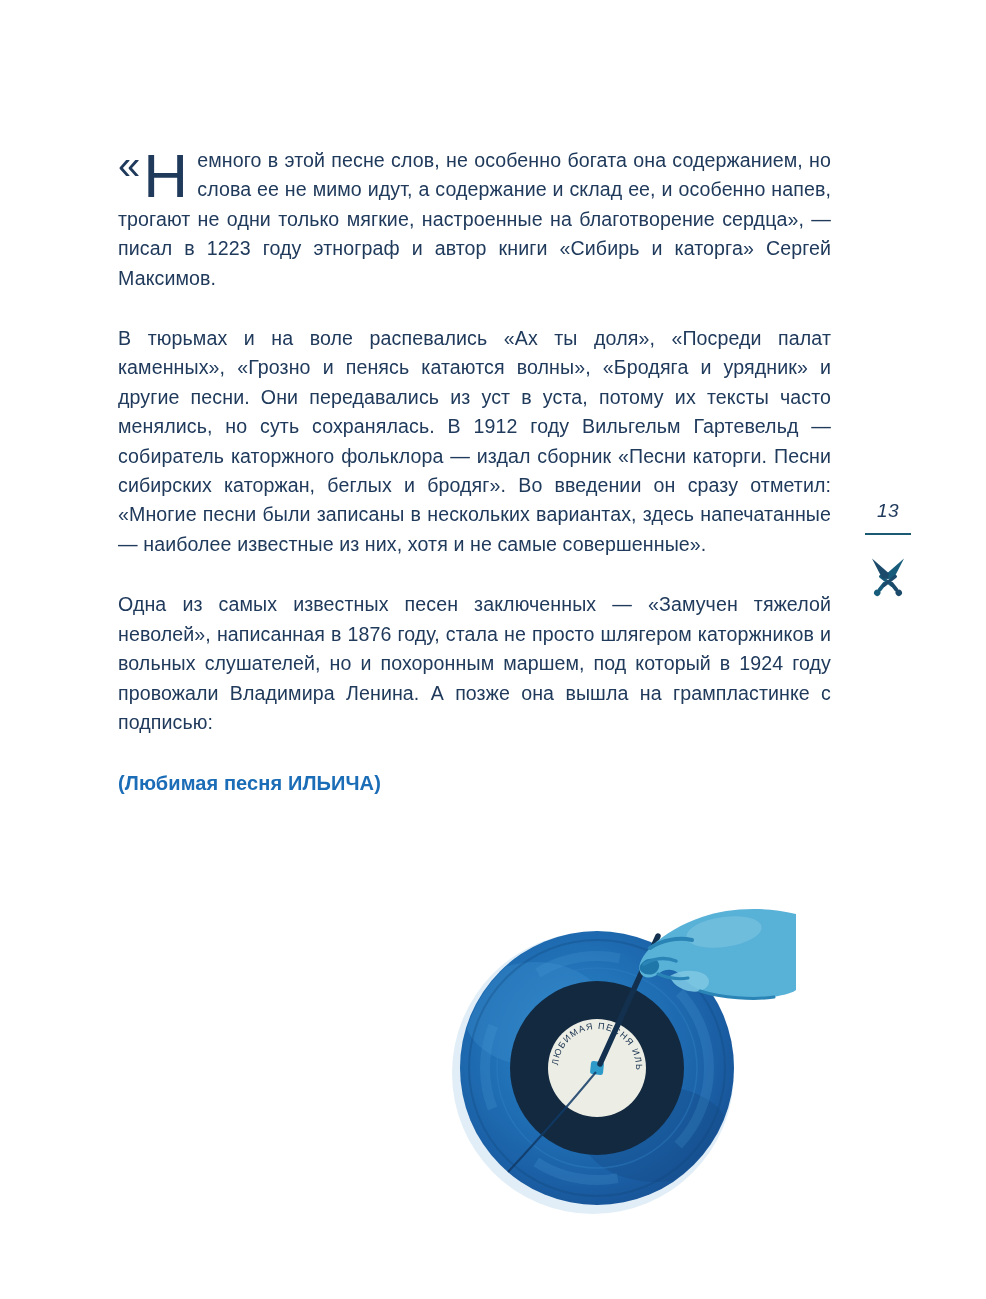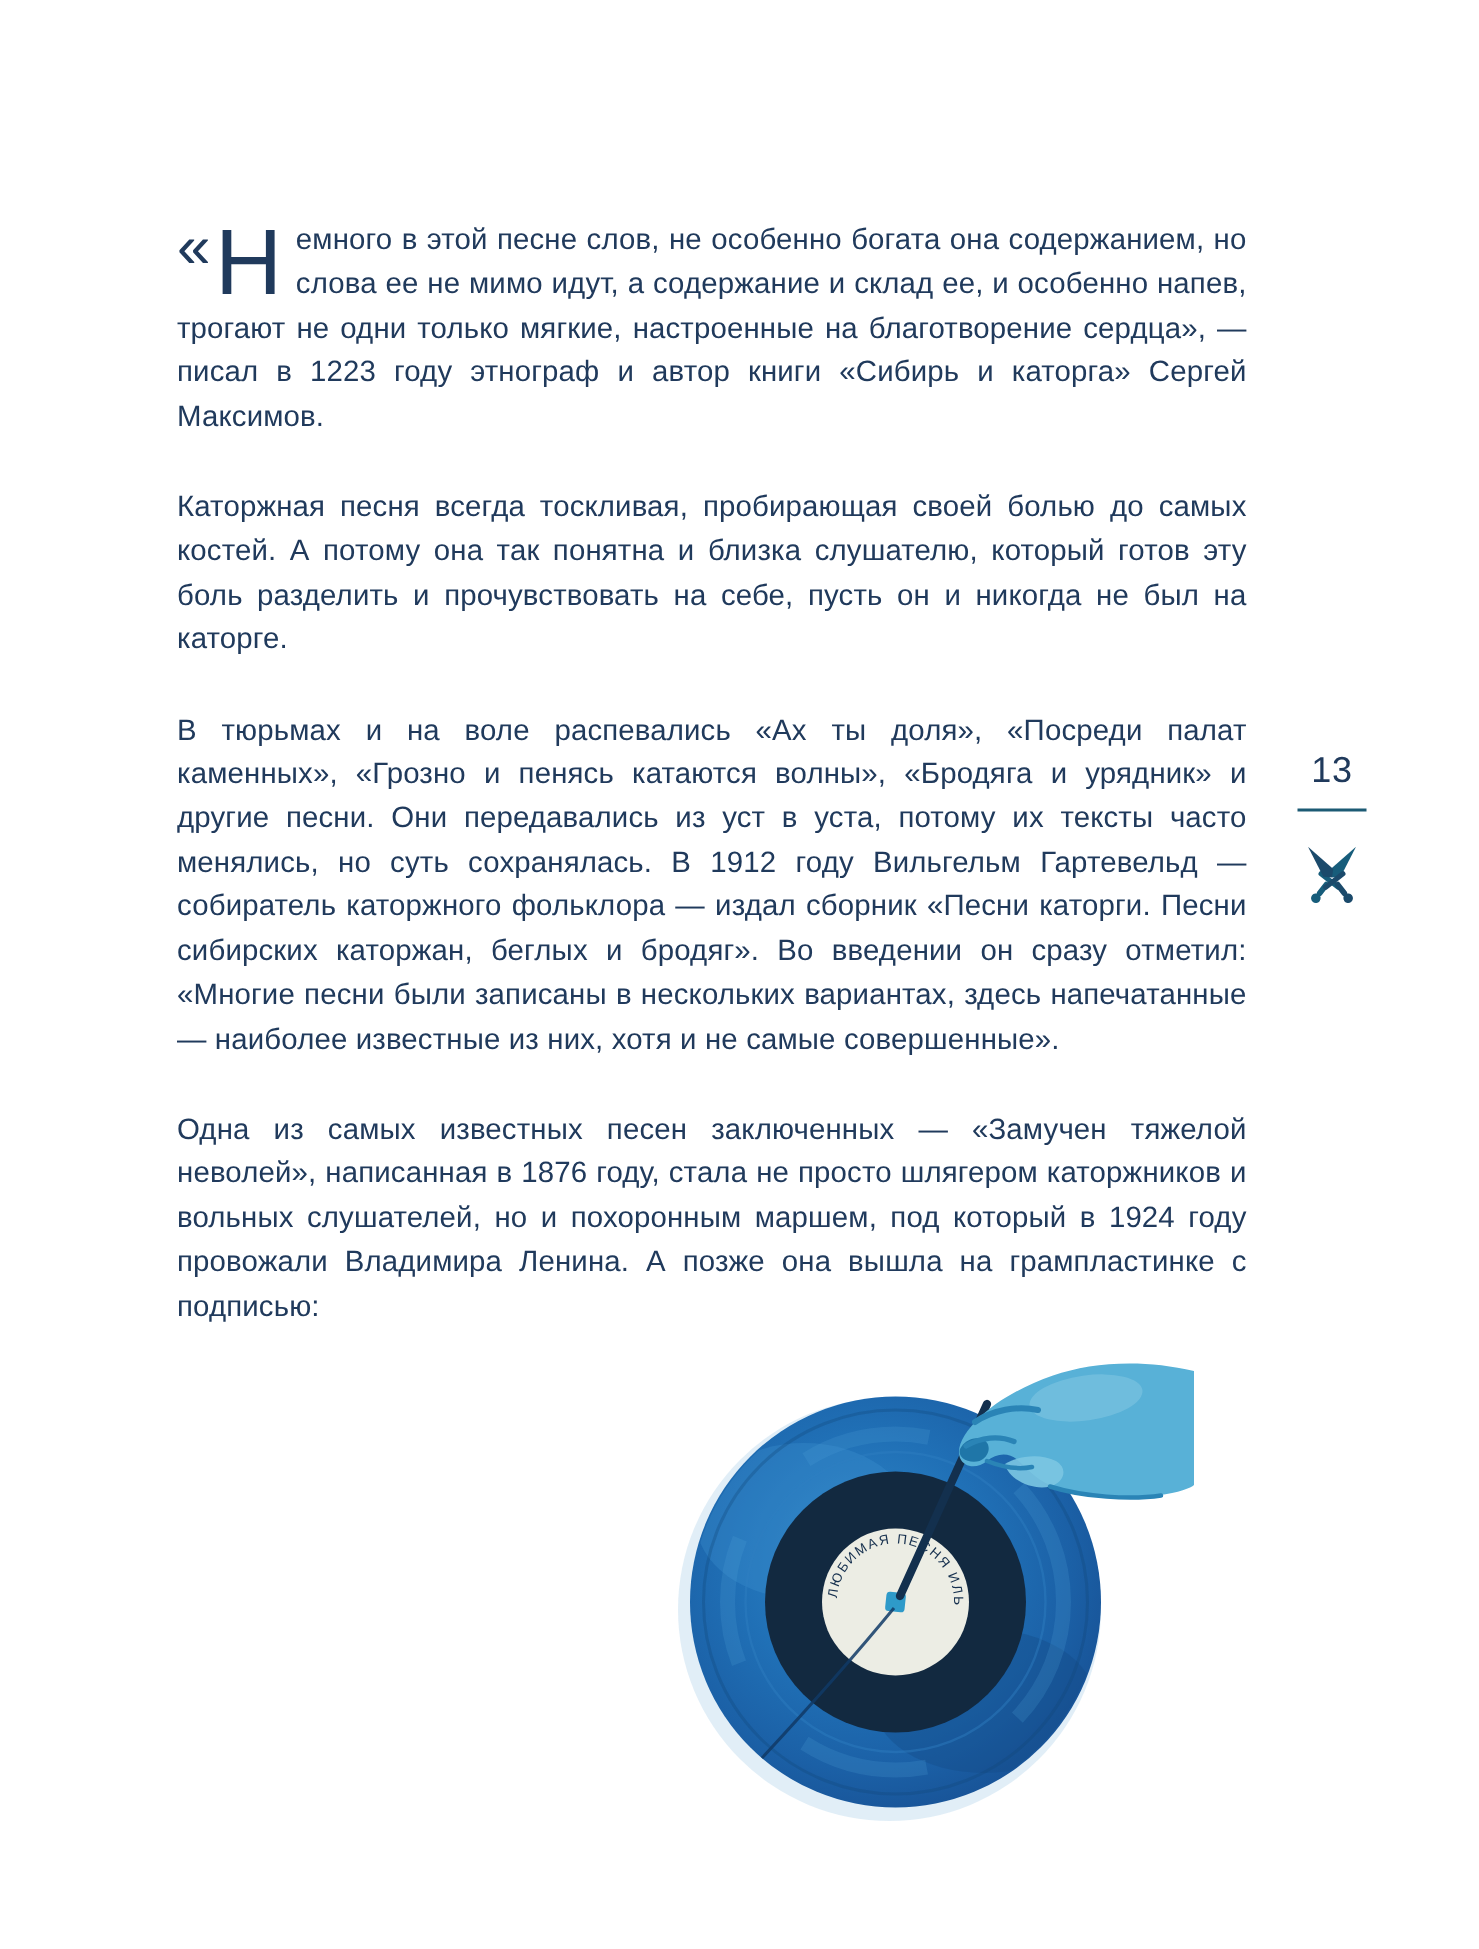--- a/index.html
+++ b/index.html
@@ -26,43 +26,43 @@
 
   
   .record-caption{margin-top:0;}
   .record-caption .cap{
     display:block;font-size:20px;line-height:30px;font-weight:bold;color:#1A6DB6;
     text-align:left;
   }
 
   
   .sidebar{position:absolute;left:858px;top:500px;width:60px;text-align:center;}
-  .page-number{font-size:24px;color:#203A5C;letter-spacing:.5px;}
+  .page-number{font-size:19px;color:#203A5C;letter-spacing:.5px;font-style:italic;}
   .divider-rule{width:46px;height:2px;background:#1C5A74;margin:11px auto 12px auto;}
 
   
   .illustration{position:absolute;left:444px;top:902px;width:368px;height:330px;margin:0;}
   .illustration svg{display:block;width:100%;height:100%;}
 </style>
 </head>
 <body>
 
 <div class="page">
 
   <div class="text-column">
 
     <p>
       <span class="open-quote">«</span><span class="drop-cap">Н</span><span>емного в этой песне слов, не особенно богата она содержанием, но слова ее не мимо идут, а содержание и склад ее, и особенно напев, трогают не одни только мягкие, настроенные на благотворение сердца», — писал в 1223 году этнограф и автор книги «Сибирь и каторга» Сергей Максимов.</span>
     </p>
 
-    <p>Каторжная песня всегда тоскливая, пробирающая своей болью до самых костей. А потому она так понятна и близка слушателю, который готов эту боль разделить и прочувствовать на себе, пусть он и никогда не был на каторге.</p>
     <p>В тюрьмах и на воле распевались «Ах ты доля», «Посреди палат каменных», «Грозно и пенясь катаются волны», «Бродяга и урядник» и другие песни. Они передавались из уст в уста, потому их тексты часто менялись, но суть сохранялась. В 1912 году Вильгельм Гартевельд — собиратель каторжного фольклора — издал сборник «Песни каторги. Песни сибирских каторжан, беглых и бродяг». Во введении он сразу отметил: «Многие песни были записаны в нескольких вариантах, здесь напечатанные — наиболее известные из них, хотя и не самые совершенные».</p>
     <p>Одна из самых известных песен заключенных — «Замучен тяжелой неволей», написанная в 1876 году, стала не просто шлягером каторжников и вольных слушателей, но и похоронным маршем, под который в 1924 году провожали Владимира Ленина. А позже она вышла на грампластинке с подписью:</p>
 
     <p class="record-caption">
+      <span class="cap">(Любимая песня ИЛЬИЧА)</span>
     </p>
   </div>
 
   <aside class="sidebar">
     <div class="page-number">13</div>
     <div class="divider-rule"></div>
     <svg width="50" height="64" viewBox="0 0 50 64" aria-hidden="true">
       <defs>
         <g id="dgr">
           <path d="M 0,-26 L 4.2,-4 L 0,0 L -4.2,-4 Z"></path>

